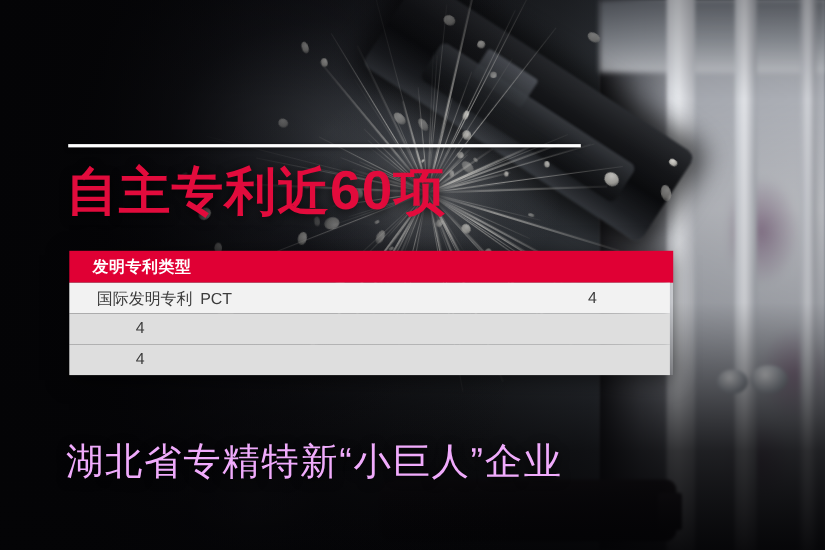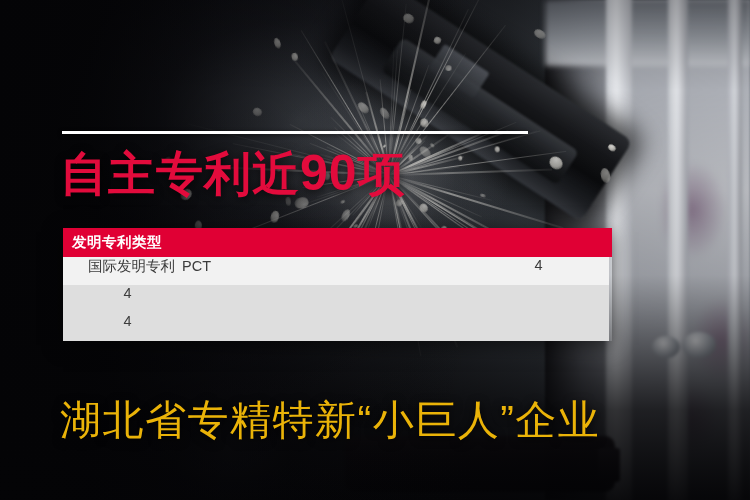--- a/index.html
+++ b/index.html
@@ -167,41 +167,41 @@
     width:549px;
     box-shadow:0 4px 18px rgba(0,0,0,0.55);
   }
   .t-head {
     display:flex; align-items:center;
     height:29px;
     background:#e00034;
     color:#ffffff;
     font-size:14.5px; font-weight:bold;
   }
-  .t-head .c1 { padding-left:9px; flex:1; letter-spacing:0.5px; }
+  .t-head .c1 { padding-left:21px; flex:1; letter-spacing:0.5px; }
   .t-head .c2 { width:138px; text-align:center; letter-spacing:0.5px; padding-right:6px; }
 
   .t-body { width:546px; }
   .t-row {
-    display:flex; align-items:flex-start;
+    display:flex; align-items:center;
     height:28px;
     font-size:14.5px;
     color:#3c3c3c;
   }
   .t-row.odd  { background:#f2f2f2; }
   .t-row.even { background:#dedede; }
   .t-row .c1 { padding-left:25px; flex:1; white-space:nowrap; }
   .t-row .c2 { width:135px; text-align:center; padding-right:6px; color:#3c3c3c; }
   .t-row .c1 .zh { }
   .t-row .c1 .en { margin-left:7px; }
 
   .tagline {
     position:absolute; left:60px; top:398px;
-    font-size:41px; line-height:44px;
-    color:#eab308;
+    font-size:34px; line-height:44px;
+    color:#f0abfc;
     letter-spacing:1.5px;
     white-space:nowrap;
     text-shadow:0 2px 10px rgba(0,0,0,0.9);
   }
 </style>
 </head>
 <body>
 
 <div class="poster">
 
@@ -361,21 +361,21 @@
       </div>
 
     <div class="vign"></div>
   </div>
 
   <div class="content">
 
 
     <div class="rule"></div>
 
-    <div class="subline"><span>自主专利近</span><span class="num">90</span><span>项</span></div>
+    <div class="subline"><span>自主专利近</span><span class="num">60</span><span>项</span></div>
 
     <div class="table">
       <div class="t-head">
         <div class="c1">发明专利类型</div>
       </div>
       <div class="t-body" id="table-body">
           <div class="t-row odd">
             <div class="c1"><span class="zh">国际发明专利</span><span class="en">PCT</span></div>
             <div class="c2">4</div>
           </div>

